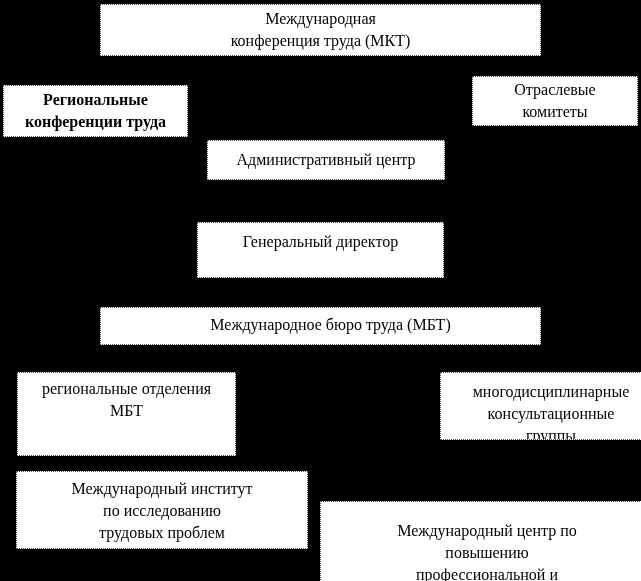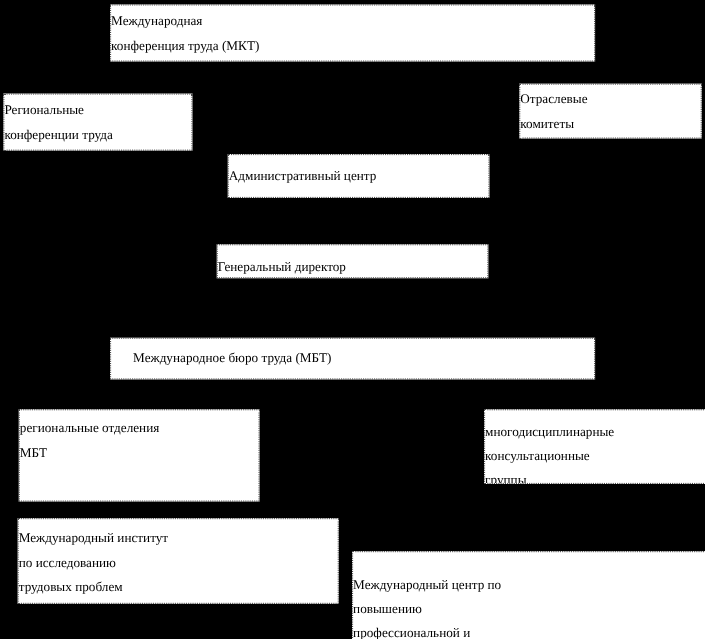--- a/index.html
+++ b/index.html
@@ -14,32 +14,32 @@
     background: #000000;
     overflow: hidden;
     font-family: "Liberation Serif", "DejaVu Serif", serif;
   }
   .node {
     position: absolute;
     box-sizing: border-box;
     background: #ffffff;
     border: 1px dotted #4d4d4d;
     color: #000000;
-    font-size: 12px;
+    font-size: 16px;
     line-height: 22px;
-    text-align: left;
+    text-align: center;
     white-space: pre-line;
     overflow: hidden;
   }
   
   #n-ilc        { left:100px; top:4px;   width:441px; height:52px;  padding-top:3px; }
-  #n-regconf    { left:3px;   top:85px;  width:172px; height:52px;  padding-top:3px; }
+  #n-regconf    { left:3px;   top:85px;  width:185px; height:52px;  padding-top:3px;font-weight:bold; }
   #n-sectcom    { left:472px; top:76px;  width:166px; height:50px;  padding-top:2px; }
   #n-admin      { left:207px; top:140px; width:238px; height:40px;  padding-top:8px; }
-  #n-dirgen     { left:197px; top:222px; width:247px; height:31px;  padding-top:8px; }
+  #n-dirgen     { left:197px; top:222px; width:247px; height:56px;  padding-top:8px; }
   #n-ilooffice  { left:100px; top:307px; width:441px; height:38px;  padding-top:6px;padding-left:20px; }
   #n-regoffices { left:17px;  top:372px; width:219px; height:84px;  padding-top:5px; }
   #n-multigroups{ left:416px; top:372px; width:222px; height:68px;  padding-top:8px;margin-left:24px; }
   #n-institute  { left:16px;  top:471px; width:292px; height:78px;  padding-top:6px; }
   #n-center     { left:320px; top:469px; width:334px; height:103px; padding-top:18px;margin-top:32px; }
 </style>
 </head>
 <body>
 
 <div class="stage">

